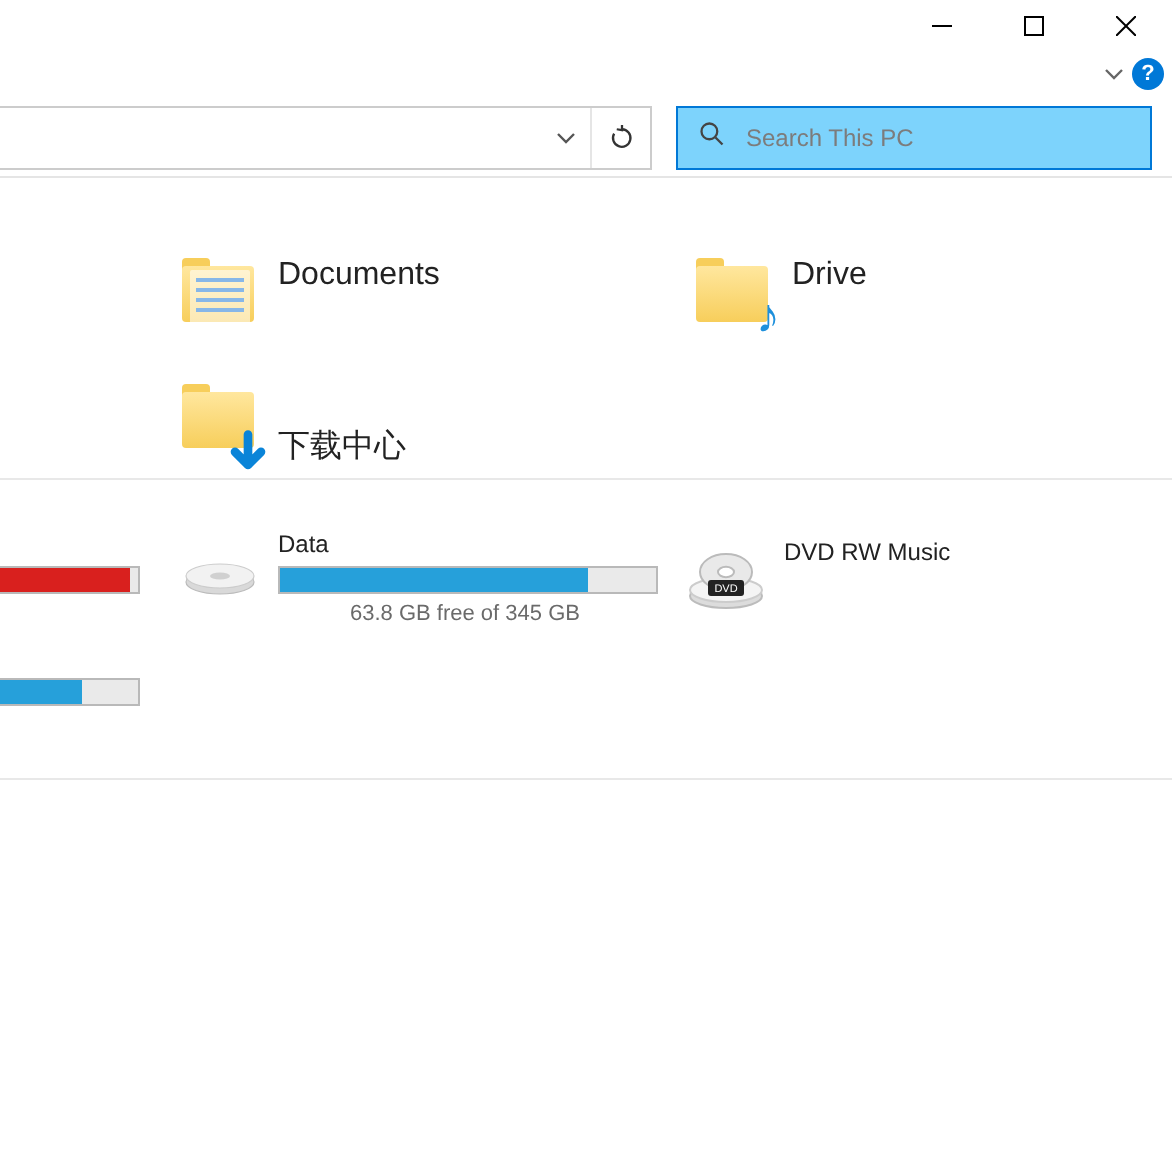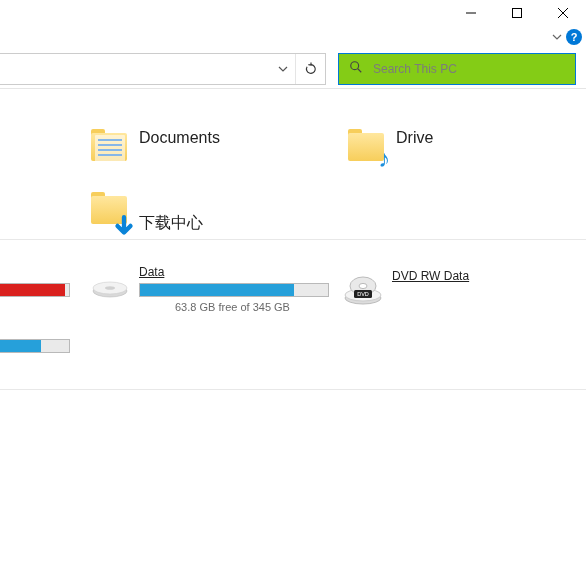--- a/index.html
+++ b/index.html
@@ -14,21 +14,21 @@
   .ribbon-row { height: 24px; display: flex; justify-content: flex-end; align-items: center; padding-right: 4px; gap: 4px; }
   .chev-down svg { display: block; }
   .help-circle { width: 16px; height: 16px; border-radius: 50%; background: #0078d7; color: #fff; font-size: 11px; font-weight: bold; display: flex; align-items: center; justify-content: center; }
 
   
   .nav-row { height: 40px; position: relative; border-bottom: 1px solid #e5e5e5; }
   .address-wrap { position: absolute; left: 0; top: 4px; width: 326px; height: 32px; border: 1px solid #cccccc; border-left: none; display: flex; align-items: center; }
   .address-wrap .addr-space { flex: 1; }
   .addr-drop { width: 24px; height: 30px; display: flex; align-items: center; justify-content: center; border-left: 0px solid #eee; }
   .refresh-btn { width: 30px; height: 30px; display: flex; align-items: center; justify-content: center; border-left: 1px solid #e5e5e5; }
-  .search-wrap { position: absolute; left: 338px; top: 4px; width: 238px; height: 32px; border: 1px solid #0078d7; display: flex; align-items: center; padding-left: 10px; background: #84cc16; z-index: 5;}
+  .search-wrap { position: absolute; left: 338px; top: 4px; width: 238px; height: 32px; border: 1px solid #0078d7; display: flex; align-items: center; padding-left: 10px; background: #7dd3fc; z-index: 5;}
   .search-wrap .sicon { margin-right: 10px; }
   .search-input { flex: 1; border: none; outline: none; font-size: 12px; color: #555; background: transparent; }
   .search-input::placeholder { color: #7c7c7c; }
   .cursor-caret { position: absolute; left: 475px; top: 12px; width: 7px; height: 14px;}
   .cursor-caret svg{display:block;}
 
   .search-dropdown { position: absolute; left: 338px; top: 36px; width: 238px; border: 1px solid #cccccc; border-top: none; background: #fff; z-index: 4;}
   .search-item { height: 28px; display: flex; align-items: center; padding-left: 10px; font-size: 12px; color: #333; gap: 12px; }
 
   
@@ -44,21 +44,21 @@
   .f-tab { position: absolute; left: 2px; top: 0px; width: 14px; height: 8px; background: #f7ce5b; border-radius: 2px 2px 0 0;}
   .doc-overlay { position:absolute; left:6px; top:6px; width:30px; height:28px; display:flex; flex-direction:column; gap:3px; padding:4px 3px; background: rgba(255,255,255,0.55); border-radius:1px;}
   .doc-overlay span{height:2px; background:#87b7e8;}
   .music-note { position:absolute; right:-2px; bottom:-2px; color:#1e90dc; font-size:24px; font-weight:bold;}
   .dl-arrow { position:absolute; right:-4px; bottom:-4px; color:#0a84d8; font-size:28px; }
 
   
   .drive-item { display: flex; align-items: flex-start; }
   .drive-icon { width: 42px; height: 42px; margin-right: 8px; display:flex; align-items:center; justify-content:center; flex-shrink:0;}
   .drive-body { display: flex; flex-direction: column; }
-  .drive-label { font-size: 12px; color: #222; margin-bottom: 4px; white-space:nowrap;text-decoration:underline;}
+  .drive-label { font-size: 12px; color: #222; margin-bottom: 4px; white-space:nowrap;}
   .drive-bar { width: 190px; height: 14px; border: 1px solid #b9b9b9; background: #eaeaea; position: relative; }
   .drive-fill { height: 100%; }
   .fill-blue { background: #26a0da; }
   .drive-free { font-size: 11px; color: #6a6a6a; margin-top: 4px; white-space:nowrap;margin-left:36px;}
 
   .partial-bar-1 { position:absolute; left:0; top:194px; width:70px; height:14px; border:1px solid #b9b9b9; border-left:none; background:#eaeaea;}
   .partial-bar-1 .fill{height:100%; width:94%; background:#d9201e;}
   .partial-bar-2 { position:absolute; left:0; top:250px; width:70px; height:14px; border:1px solid #b9b9b9; border-left:none; background:#eaeaea;}
   .partial-bar-2 .fill{height:100%; width:60%; background:#26a0da;}
 
@@ -202,19 +202,19 @@
       <svg width="42" height="36" viewBox="0 0 42 36">
         <ellipse cx="21" cy="26" rx="18" ry="6" fill="#dcdcdc" stroke="#bcbcbc"></ellipse>
         <ellipse cx="21" cy="23" rx="18" ry="6" fill="#f4f4f4" stroke="#ccc"></ellipse>
         <ellipse cx="21" cy="14" rx="13" ry="9" fill="#e9e9e9" stroke="#bbb"></ellipse>
         <ellipse cx="21" cy="14" rx="4" ry="2.6" fill="#fff" stroke="#bbb"></ellipse>
         <rect x="12" y="18" width="18" height="8" rx="1.5" fill="#222"></rect>
         <text x="21" y="24" font-size="5.5" fill="#fff" text-anchor="middle" font-family="Segoe UI">DVD</text>
       </svg>
     </div>
     <div class="drive-body">
-      <span class="drive-label">DVD RW Data</span>
+      <span class="drive-label">DVD RW Music</span>
     </div>
   </div>
 
   <div class="sep2"></div>
 
 </div>
 
 </body></html>

